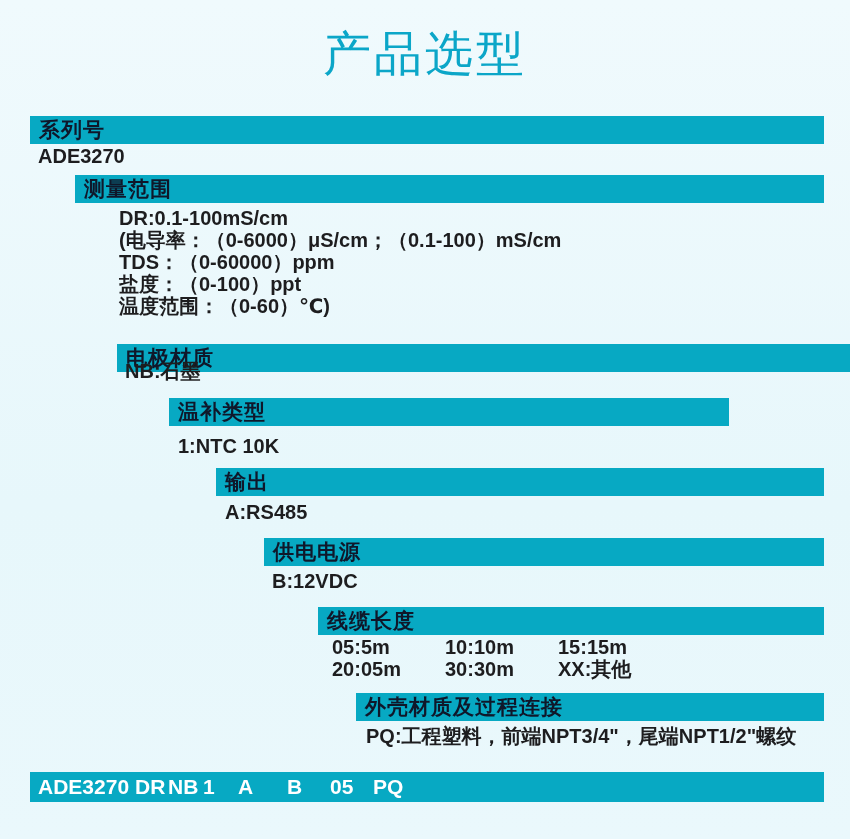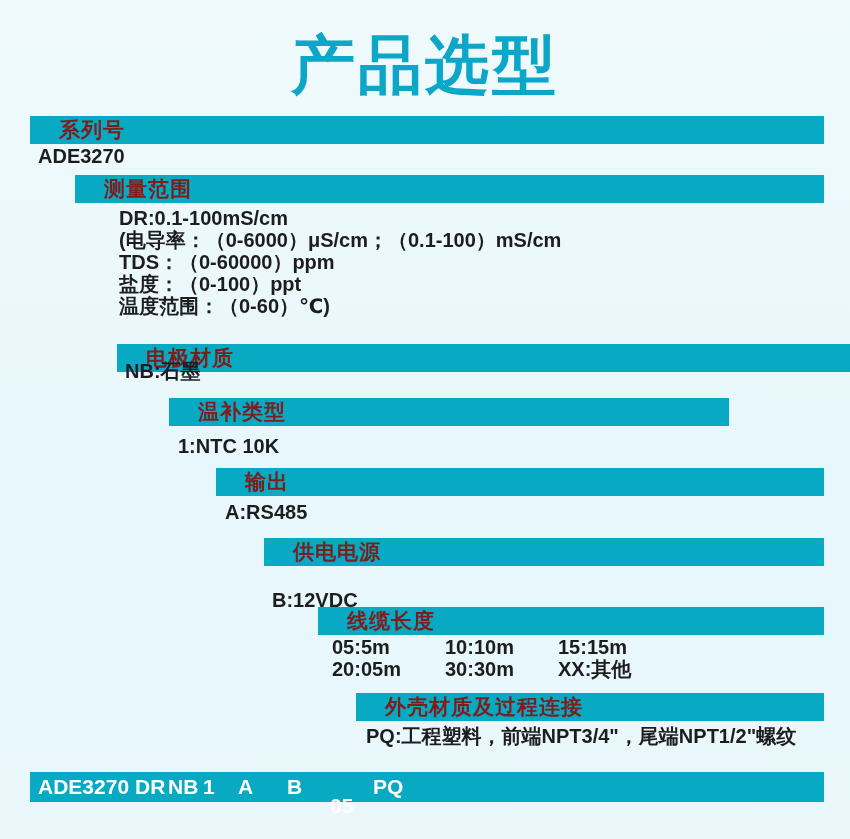--- a/index.html
+++ b/index.html
@@ -11,40 +11,39 @@
   .page {
     position: relative;
     width: 850px; height: 839px;
     background: linear-gradient(180deg, #f0fafd 0%, #e7f7fb 60%, #eaf8fc 100%);
     overflow: hidden;
   }
   .title {
     position: absolute;
     top: 22px; left: 0; width: 100%;
     text-align: center;
-    font-size: 64px;
-    font-weight: bold;
+    font-size: 48px;
+    font-weight: normal;
     letter-spacing: 3px;
     color: #0ba6c8;
   }
   .bar {
     position: absolute;
     height: 28px;
     background: #07a9c3;
     box-sizing: border-box;
     padding-left: 9px;
   }
   .bar .bar-label {
-    color: #7f1d1d;
+    color: #0f172a;
     font-size: 21px;
     font-weight: bold;
     line-height: 28px;
     letter-spacing: 1px;
     white-space: nowrap;
-    margin-left: 20px;
   }
   .content {
     position: absolute;
     font-size: 20px;
     font-weight: 600;
     color: #1d1d1f;
     line-height: 22px;
     white-space: nowrap;
   }
   #bar0 { left: 30px;  top: 116px; width: 794px; }
@@ -54,21 +53,21 @@
   #bar4 { left: 216px; top: 468px; width: 608px; }
   #bar5 { left: 264px; top: 538px; width: 560px; }
   #bar6 { left: 318px; top: 607px; width: 506px; }
   #bar7 { left: 356px; top: 693px; width: 468px; }
 
   #content0 { left: 38px;  top: 145px; }
   #content1 { left: 83px;  top: 207px; margin-left: 36px; }
   #content2 { left: 125px; top: 360px; }
   #content3 { left: 178px; top: 435px; }
   #content4 { left: 225px; top: 501px; text-align: right; }
-  #content5 { left: 272px; top: 589px; }
+  #content5 { left: 272px; top: 570px; }
   #content6 { left: 332px; top: 636px; }
   #content7 { left: 366px; top: 725px; }
 
   #content6 .cell { display: inline-block; width: 113px; }
   #content6 .cell:last-child { width: auto; }
 
   #code-bar {
     position: absolute;
     left: 30px; top: 772px;
     width: 794px; height: 30px;
@@ -82,21 +81,21 @@
     font-weight: bold;
     line-height: 30px;
     white-space: nowrap;
   }
   #code-p0 { left: 8px; }
   #code-p1 { left: 105px; }
   #code-p2 { left: 138px; }
   #code-p3 { left: 173px; }
   #code-p4 { left: 208px; }
   #code-p5 { left: 257px; }
-  #code-p6 { left: 300px; margin-top: 19px; }
+  #code-p6 { left: 300px; }
   #code-p7 { left: 343px; }
 </style>
 </head>
 <body>
 
 <div class="page">
 
   <div class="title">产品选型</div>
 
   <div class="bar" id="bar0">

